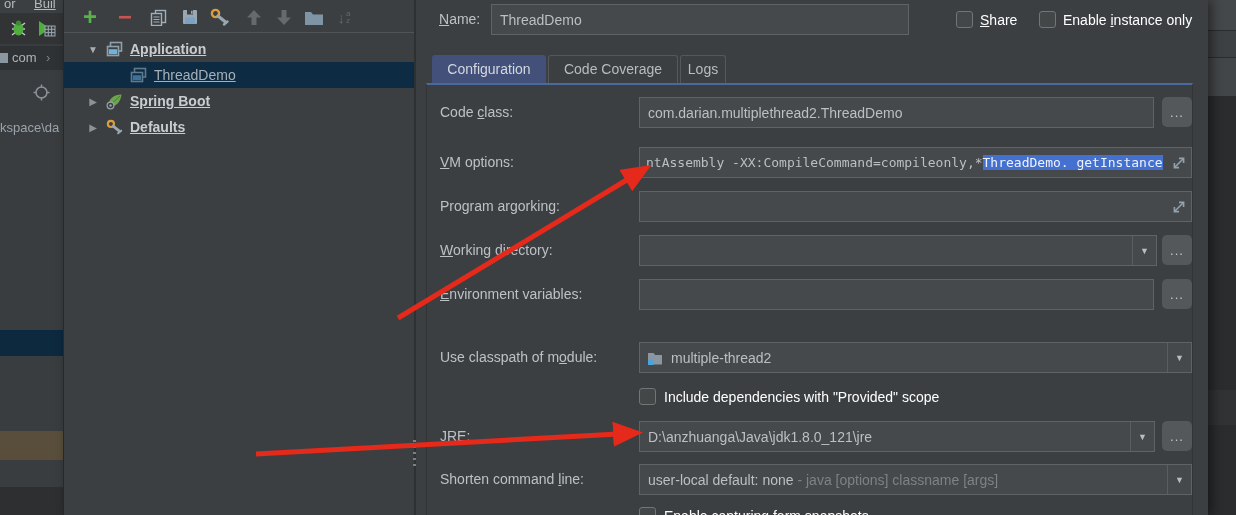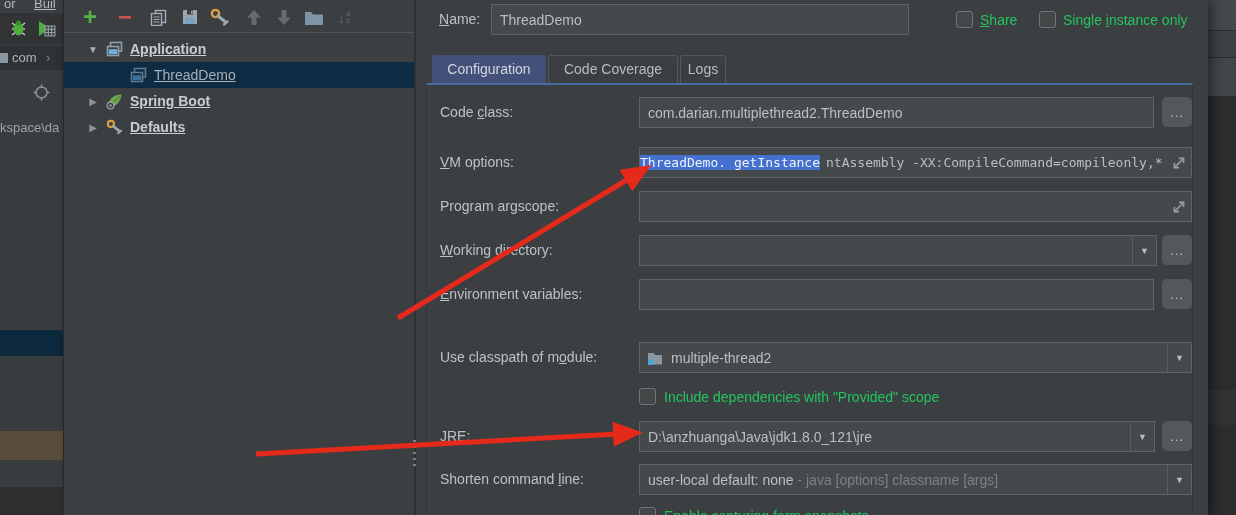--- a/index.html
+++ b/index.html
@@ -70,21 +70,21 @@
 
   
   .tab { position:absolute; top:55px; height:28px; line-height:27px; text-align:center; font-size:14px;
     border:1px solid #54585b; border-bottom:none; border-radius:3px 3px 0 0; color:#b8bcc0; }
   .tab.active { background:#42507a; border-color:#42507a; color:#d3d7de; }
   .panel { position:absolute; left:362px; top:83px; width:767px; height:432px;
     border-top:2px solid #4a699e; border-left:1px solid #323435; border-right:1px solid #323435; }
 
   .checkbox { position:absolute; width:17px; height:17px; background:#434748; border:1px solid #70757 7;
     border:1px solid #707577; border-radius:3px; }
-  .cblabel { position:absolute; font-size:14px; color:#22c55e; white-space:nowrap; }
+  .cblabel { position:absolute; font-size:14px; color:#ffffff; white-space:nowrap; }
 
   
   .arrows { position:absolute; left:0; top:0; width:1236px; height:515px; pointer-events:none; }
 </style>
 </head>
 <body>
 
 <div class="screen">
 
   <div class="abs bg-left">
@@ -244,52 +244,52 @@
     </div>
     <div class="tfield" style="left:427px;top:4px;width:418px">
       <span class="pad">ThreadDemo</span>
     </div>
     <div class="checkbox" style="left:892px;top:11px"></div>
     <div class="cblabel" style="left:916px;top:12px">
       <span></span><span class="mn">S</span><span>hare</span>
     </div>
     <div class="checkbox" style="left:975px;top:11px"></div>
     <div class="cblabel" style="left:999px;top:12px">
-      <span>Single </span><span class="mn">i</span><span>nstance only</span>
+      <span>Enable </span><span class="mn">i</span><span>nstance only</span>
     </div>
 
     <div class="tab active" style="left:368px;width:114px">Configuration</div>
     <div class="tab" style="left:484px;width:130px">Code Coverage</div>
     <div class="tab" style="left:616px;width:46px">Logs</div>
 
     <div class="panel">
 
       <div class="flabel" style="left:13px;top:19px">
         <span>Code </span><span class="mn">c</span><span>lass:</span>
       </div>
       <div class="tfield" style="left:212px;top:12px;width:515px">
         <span class="pad">com.darian.multiplethread2.ThreadDemo</span>
       </div>
       <div class="browse-btn" style="left:735px;top:12px">...</div>
 
       <div class="flabel" style="left:13px;top:69px">
         <span></span><span class="mn">V</span><span>M options:</span>
       </div>
       <div class="tfield" style="left:212px;top:62px;width:553px">
-        <span class="mono sel">ThreadDemo. getInstance</span>
-          <span class="mono" style="padding-left:6px">ntAssembly -XX:CompileCommand=compileonly,*</span>
+        <span class="mono" style="padding-left:6px">ntAssembly -XX:CompileCommand=compileonly,*</span>
+          <span class="mono sel">ThreadDemo. getInstance</span>
         <svg class="expand-ic" width="16" height="16" viewBox="0 0 16 16">
           <line x1="4" y1="12" x2="12" y2="4" stroke="#93a1ac" stroke-width="1.6"></line>
           <polyline points="8,3.4 12.6,3.4 12.6,8" fill="none" stroke="#93a1ac" stroke-width="1.6"></polyline>
           <polyline points="3.4,8 3.4,12.6 8,12.6" fill="none" stroke="#93a1ac" stroke-width="1.6"></polyline>
         </svg>
       </div>
 
       <div class="flabel" style="left:13px;top:113px">
-        <span>Program ar</span><span class="mn">g</span><span>scope:</span>
+        <span>Program ar</span><span class="mn">g</span><span>orking:</span>
       </div>
       <div class="tfield" style="left:212px;top:106px;width:553px">
         <span class="pad"></span>
         <svg class="expand-ic" width="16" height="16" viewBox="0 0 16 16">
           <line x1="4" y1="12" x2="12" y2="4" stroke="#93a1ac" stroke-width="1.6"></line>
           <polyline points="8,3.4 12.6,3.4 12.6,8" fill="none" stroke="#93a1ac" stroke-width="1.6"></polyline>
           <polyline points="3.4,8 3.4,12.6 8,12.6" fill="none" stroke="#93a1ac" stroke-width="1.6"></polyline>
         </svg>
       </div>
 

